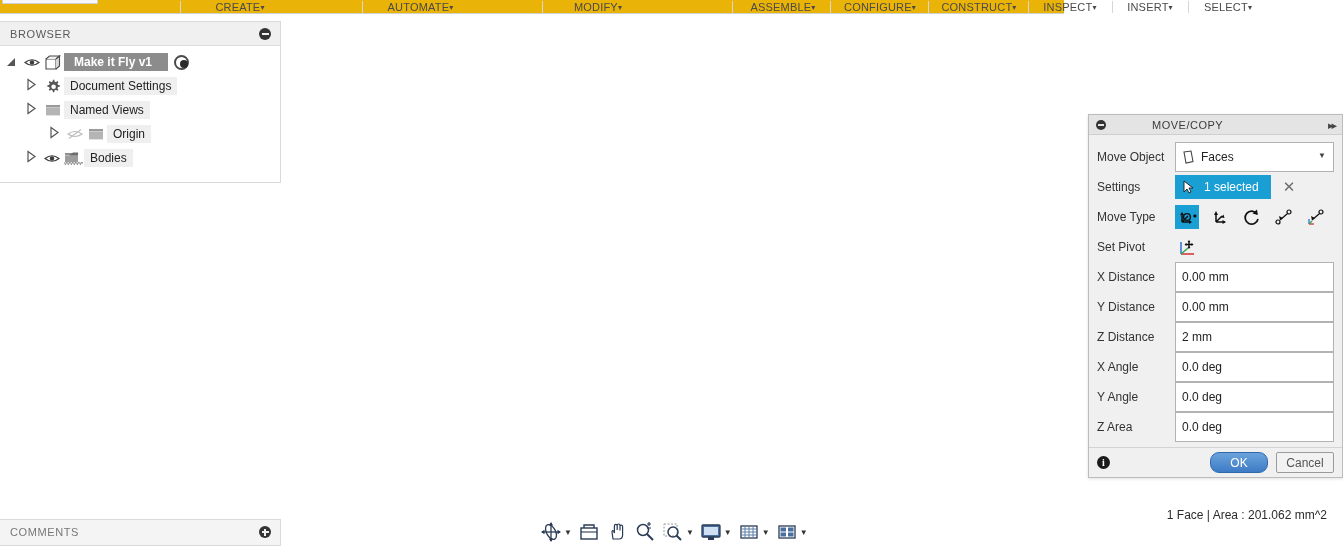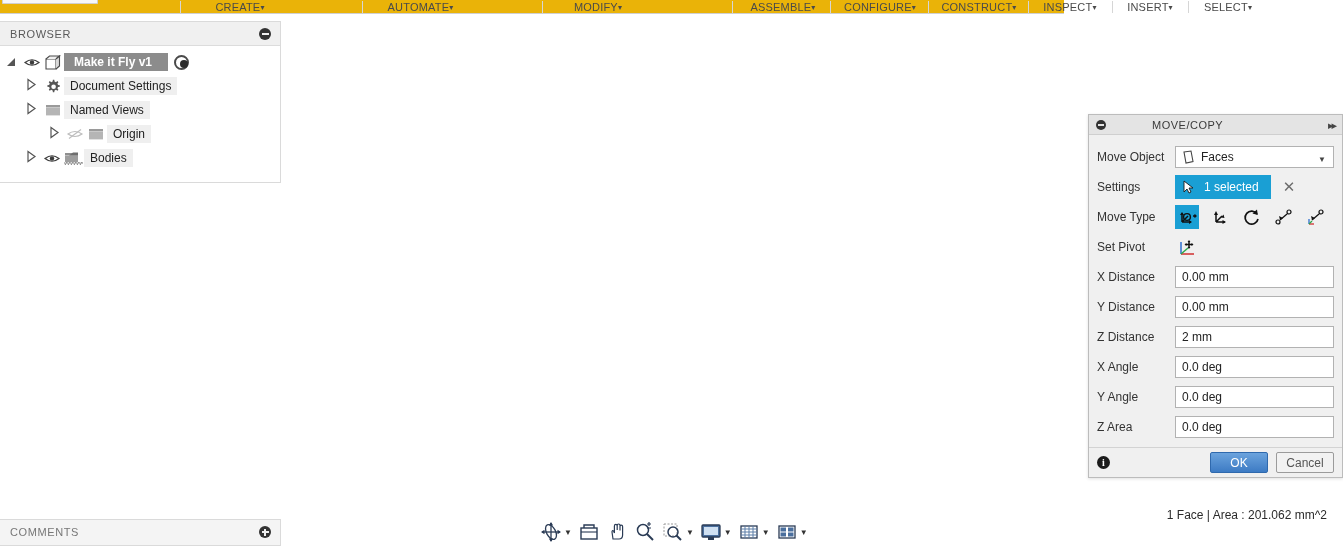--- a/index.html
+++ b/index.html
@@ -241,21 +241,21 @@
   .dlg-dot {
     width:10px; height:10px; border-radius:50%; background:#333; position:relative; flex:none;
   }
   .dlg-dot::after{content:"";position:absolute;left:2px;top:4px;width:6px;height:2px;background:#e4e4e4;}
   .dlg-title { margin-left:6px; font-size:11px; color:#3a3a3a; letter-spacing:.5px; }
   .dlg-expand { position:absolute; right:7px; top:4px; font-size:11px; color:#444; letter-spacing:-2px; }
   .dlg-body { padding: 7px 0 5px 0; }
   .row { display:flex; align-items:center; min-height:30px; padding: 0 8px; }
   .row-lbl { width:78px; flex:none; font-size:12px; color:#333; }
   .fld {
-    flex:1; height:22px; background:#fff; border:1px solid #b2b2b2;
+    flex:1; height:30px; background:#fff; border:1px solid #b2b2b2;
     display:flex; align-items:center; padding: 0 6px; font-size:12px; color:#222;
     position:relative;
   }
   .fld .dd-caret { position:absolute; right:7px; top:8px; font-size:8px; color:#444; }
   .sel-btn {
     background:#1a9fd4; color:#fff; height:24px; padding: 0 12px 0 8px;
     display:flex; align-items:center; gap:9px; font-size:12px;justify-content:flex-end;
   }
   .sel-x { margin-left:12px; font-size:15px; color:#6c6c6c; }
   .mt-btn {
@@ -271,21 +271,21 @@
     width:13px; height:13px; border-radius:50%; background:#1b1b1b; color:#fff;
     font-size:10px; font-weight:bold; display:flex; align-items:center; justify-content:center;
     font-family:"Liberation Serif", serif;
   }
   .btn {
     height:21px; min-width:58px; font-size:12px; display:flex; align-items:center;
     justify-content:center; border:1px solid #9b9b9b; border-radius:2px;
   }
   .btn-ok {
     background: linear-gradient(to bottom,#6ba3dd,#3d7bc4); color:#fff;
-    border-color:#2f69ad; margin-left:auto; width:58px;
+    border-color:#2f69ad; margin-left:auto; width:58px;border-radius:9px;
   }
   .btn-cancel { background:#f2f2f2; color:#555; margin-left:8px; width:58px; }
 
   
   .comments {
     position:absolute; left:0; top:519px; width:281px; height:27px;
     background:#f4f4f4; border:1px solid #dadada; border-left:none;
     line-height:25px; padding-left:10px; font-size:11px; color:#777; letter-spacing:.6px;
   }
   .navbar {

